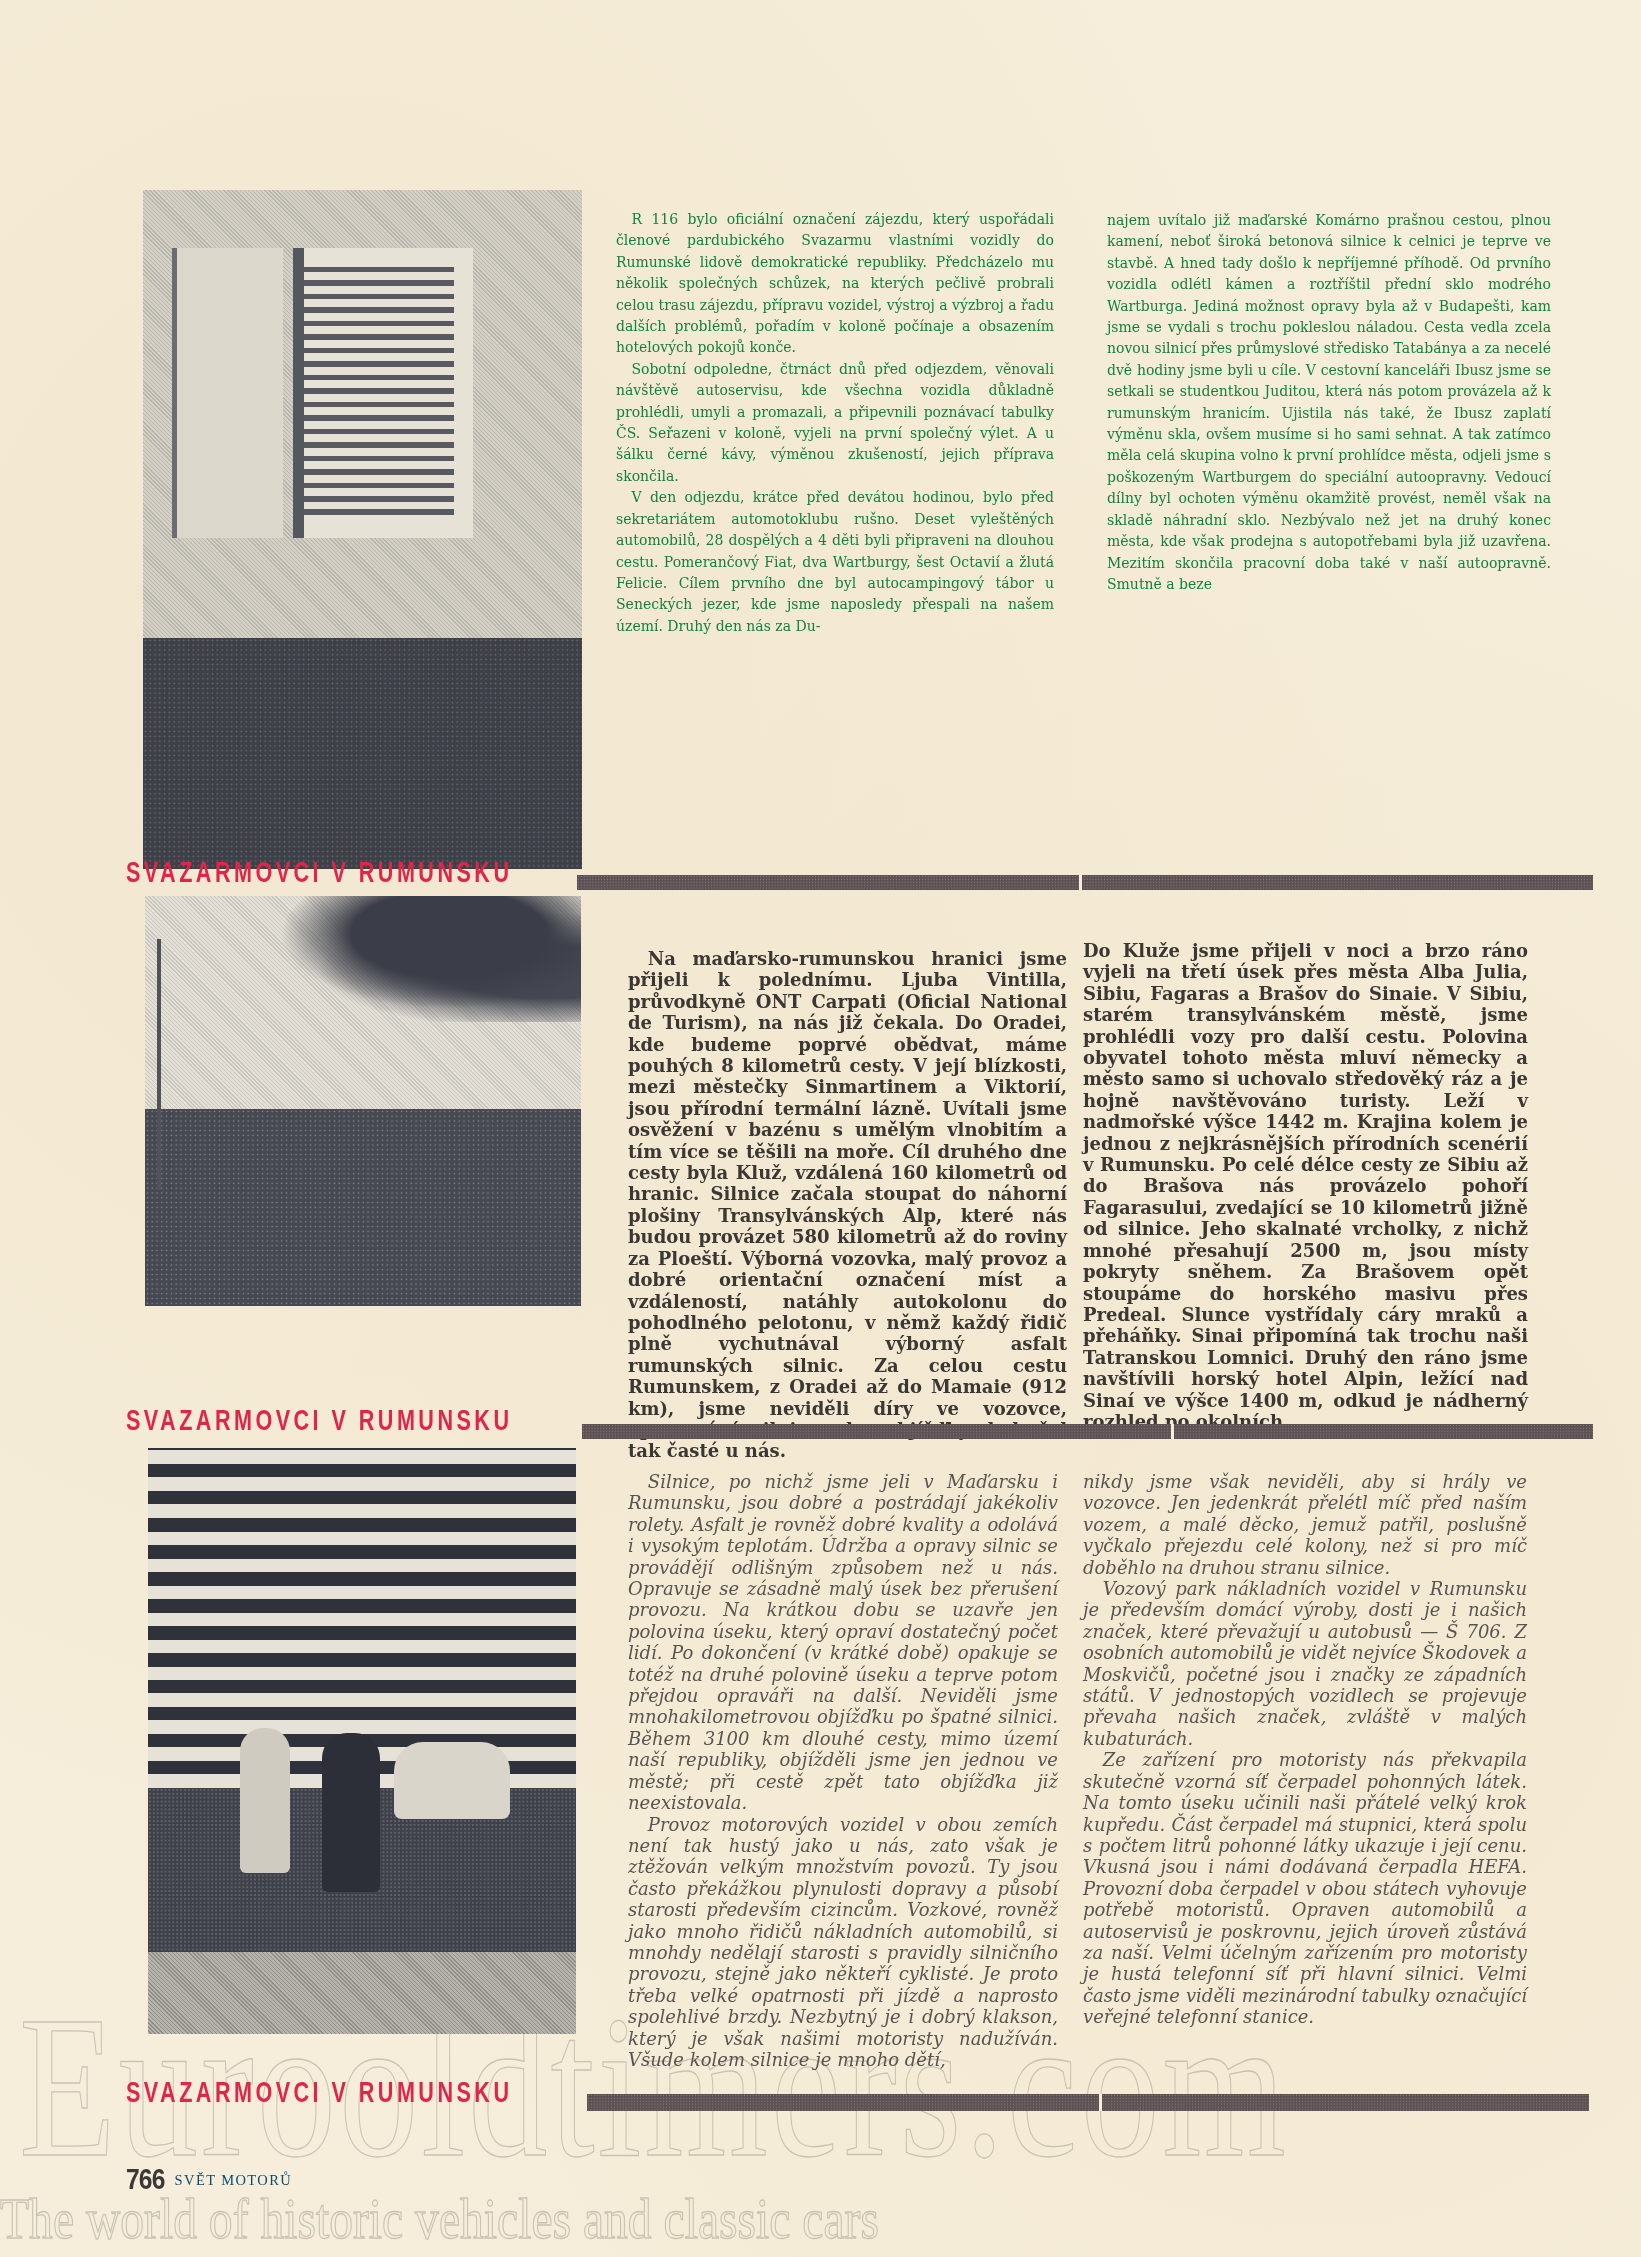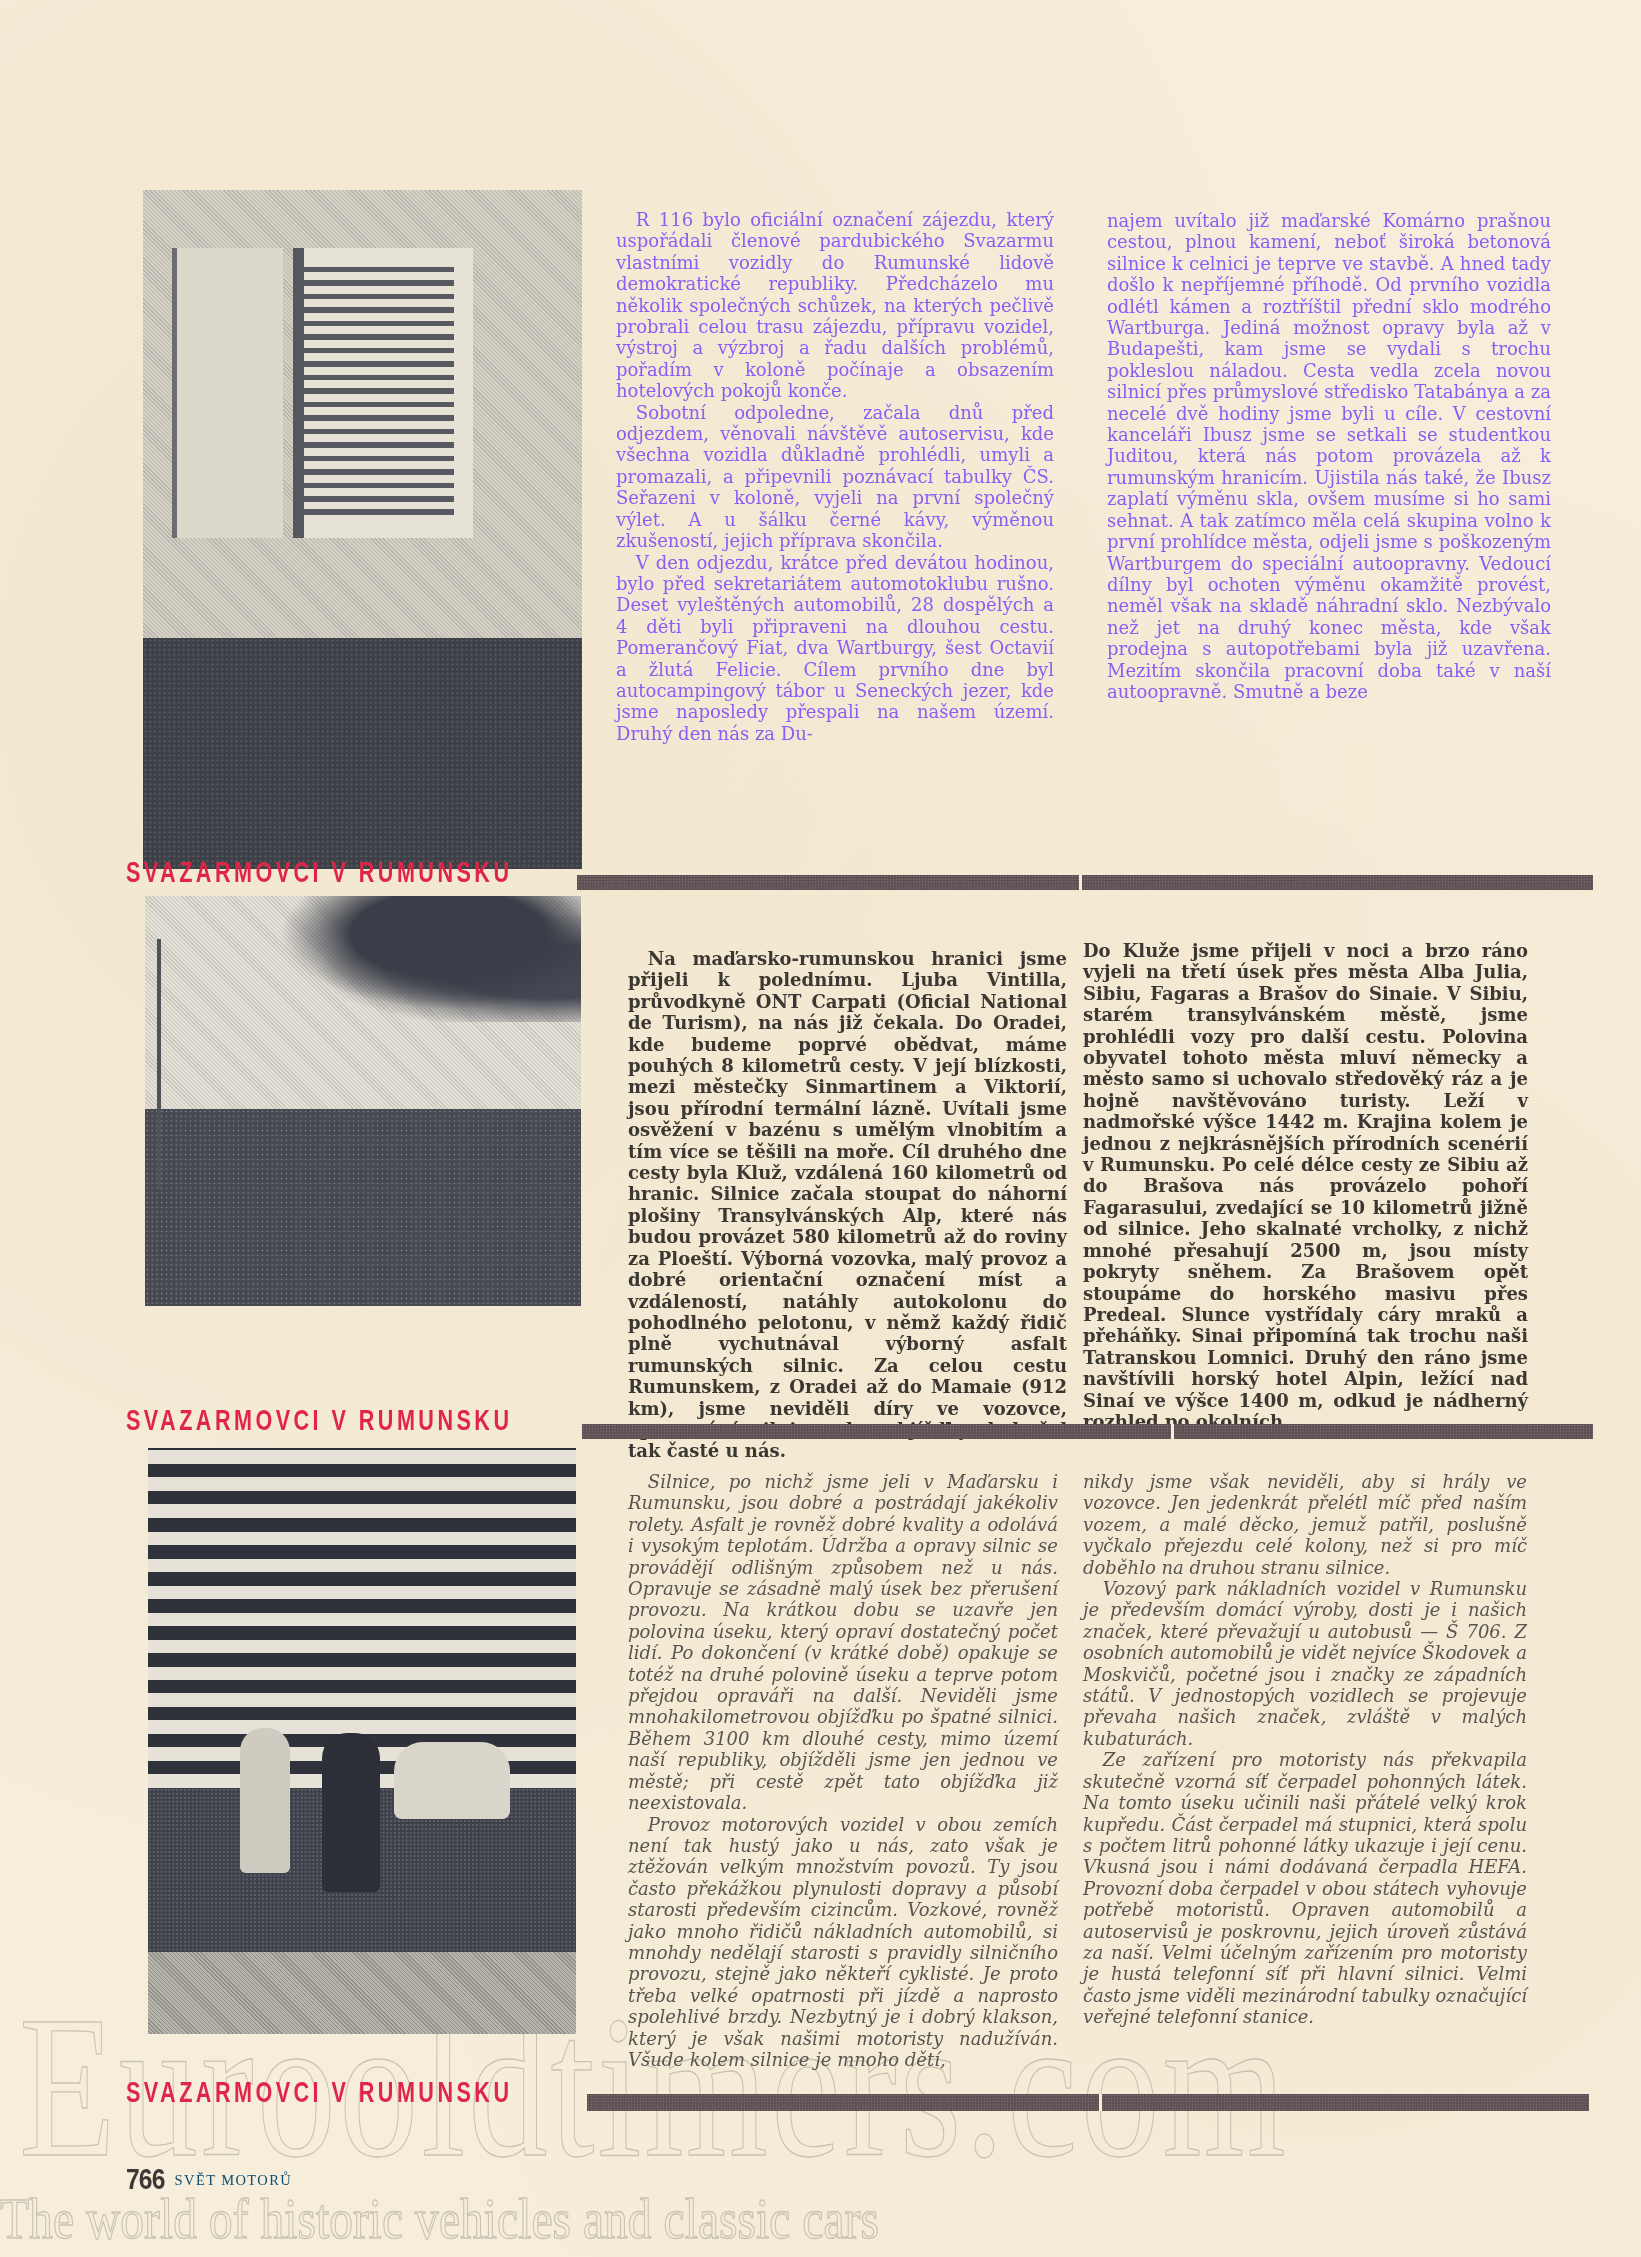--- a/index.html
+++ b/index.html
@@ -72,22 +72,22 @@
   }
   #bar1 { left: 577px; top: 875px; width: 1016px; }
   #bar2 { left: 582px; top: 1424px; width: 1011px; }
   #bar3 { left: 587px; top: 2094px; width: 1002px; height: 17.4px; }
   .bar .gap { position:absolute; top:0; bottom:0; width:2.9px; background:#f6eedb; }
   #bar1 .gap { left: 502px; }
   #bar2 .gap { left: 589px; }
   #bar3 .gap { left: 512px; }
 
   .col {
-    position: absolute; font-size: 18px; line-height: 21.4px;
-    text-align: justify; hyphens: manual; color: #8b5cf6;
+    position: absolute; font-size: 14px; line-height: 21.4px;
+    text-align: justify; hyphens: manual; color: #15803d;
   }
   .col p { margin: 0; text-indent: 0; }
   .col p + p { text-indent: 1.1em; }
   .col p.first { text-indent: 1.1em; }
   .bold { font-weight: bold; color: #3b3732; font-size: 18px; line-height: 21.4px; }
   .ital { font-style: italic; font-size: 18px; line-height: 21.4px; color: #585450; }
 
   #c1a { left: 616px; top: 209px; width: 438px; }
   #c1b { left: 1084px; top: 210px; width: 444px; margin-left: 23px; }
   #c2a { left: 628px; top: 912px; width: 439px; margin-top: 36px; }
@@ -140,21 +140,21 @@
   <div class="layer facade"></div>
   <div class="layer street"></div>
   <div class="layer pavement"></div>
   <div class="layer person1"></div>
   <div class="layer person2"></div>
   <div class="layer car"></div>
 </div>
 
 <div class="col" id="c1a">
   <p class="first">R 116 bylo oficiální označení zájezdu, který uspořádali členové pardubického Svazarmu vlastními vozidly do Rumunské lidově demokratické republiky. Předcházelo mu několik společných schůzek, na kterých pečlivě probrali celou trasu zájezdu, přípravu vozidel, výstroj a výzbroj a řadu dalších problémů, pořadím v koloně počínaje a obsazením hotelových pokojů konče.</p>
-  <p>Sobotní odpoledne, začala dnů před odjezdem, věnovali návštěvě autoservisu, kde všechna vozidla důkladně prohlédli, umyli a promazali, a připevnili poznávací tabulky ČS. Seřazeni v koloně, vyjeli na první společný výlet. A u šálku černé kávy, výměnou zkušeností, jejich příprava skončila.</p>
+  <p>Sobotní odpoledne, čtrnáct dnů před odjezdem, věnovali návštěvě autoservisu, kde všechna vozidla důkladně prohlédli, umyli a promazali, a připevnili poznávací tabulky ČS. Seřazeni v koloně, vyjeli na první společný výlet. A u šálku černé kávy, výměnou zkušeností, jejich příprava skončila.</p>
   <p>V den odjezdu, krátce před devátou hodinou, bylo před sekretariátem automotoklubu rušno. Deset vyleštěných automobilů, 28 dospělých a 4 děti byli připraveni na dlouhou cestu. Pomerančový Fiat, dva Wartburgy, šest Octavií a žlutá Felicie. Cílem prvního dne byl autocampingový tábor u Seneckých jezer, kde jsme naposledy přespali na našem území. Druhý den nás za Du-</p>
 </div>
 <div class="col" id="c1b">
   <p>najem uvítalo již maďarské Komárno prašnou cestou, plnou kamení, neboť široká betonová silnice k celnici je teprve ve stavbě. A hned tady došlo k nepříjemné příhodě. Od prvního vozidla odlétl kámen a roztříštil přední sklo modrého Wartburga. Jediná možnost opravy byla až v Budapešti, kam jsme se vydali s trochu pokleslou náladou. Cesta vedla zcela novou silnicí přes průmyslové středisko Tatabánya a za necelé dvě hodiny jsme byli u cíle. V cestovní kanceláři Ibusz jsme se setkali se studentkou Juditou, která nás potom provázela až k rumunským hranicím. Ujistila nás také, že Ibusz zaplatí výměnu skla, ovšem musíme si ho sami sehnat. A tak zatímco měla celá skupina volno k první prohlídce města, odjeli jsme s poškozeným Wartburgem do speciální autoopravny. Vedoucí dílny byl ochoten výměnu okamžitě provést, neměl však na skladě náhradní sklo. Nezbývalo než jet na druhý konec města, kde však prodejna s autopotřebami byla již uzavřena. Mezitím skončila pracovní doba také v naší autoopravně. Smutně a beze</p>
 </div>
 
 <div class="section-title" id="title1">SVAZARMOVCI V RUMUNSKU</div>
 <div class="bar" id="bar1">
     <span class="gap"></span>
   </div>

